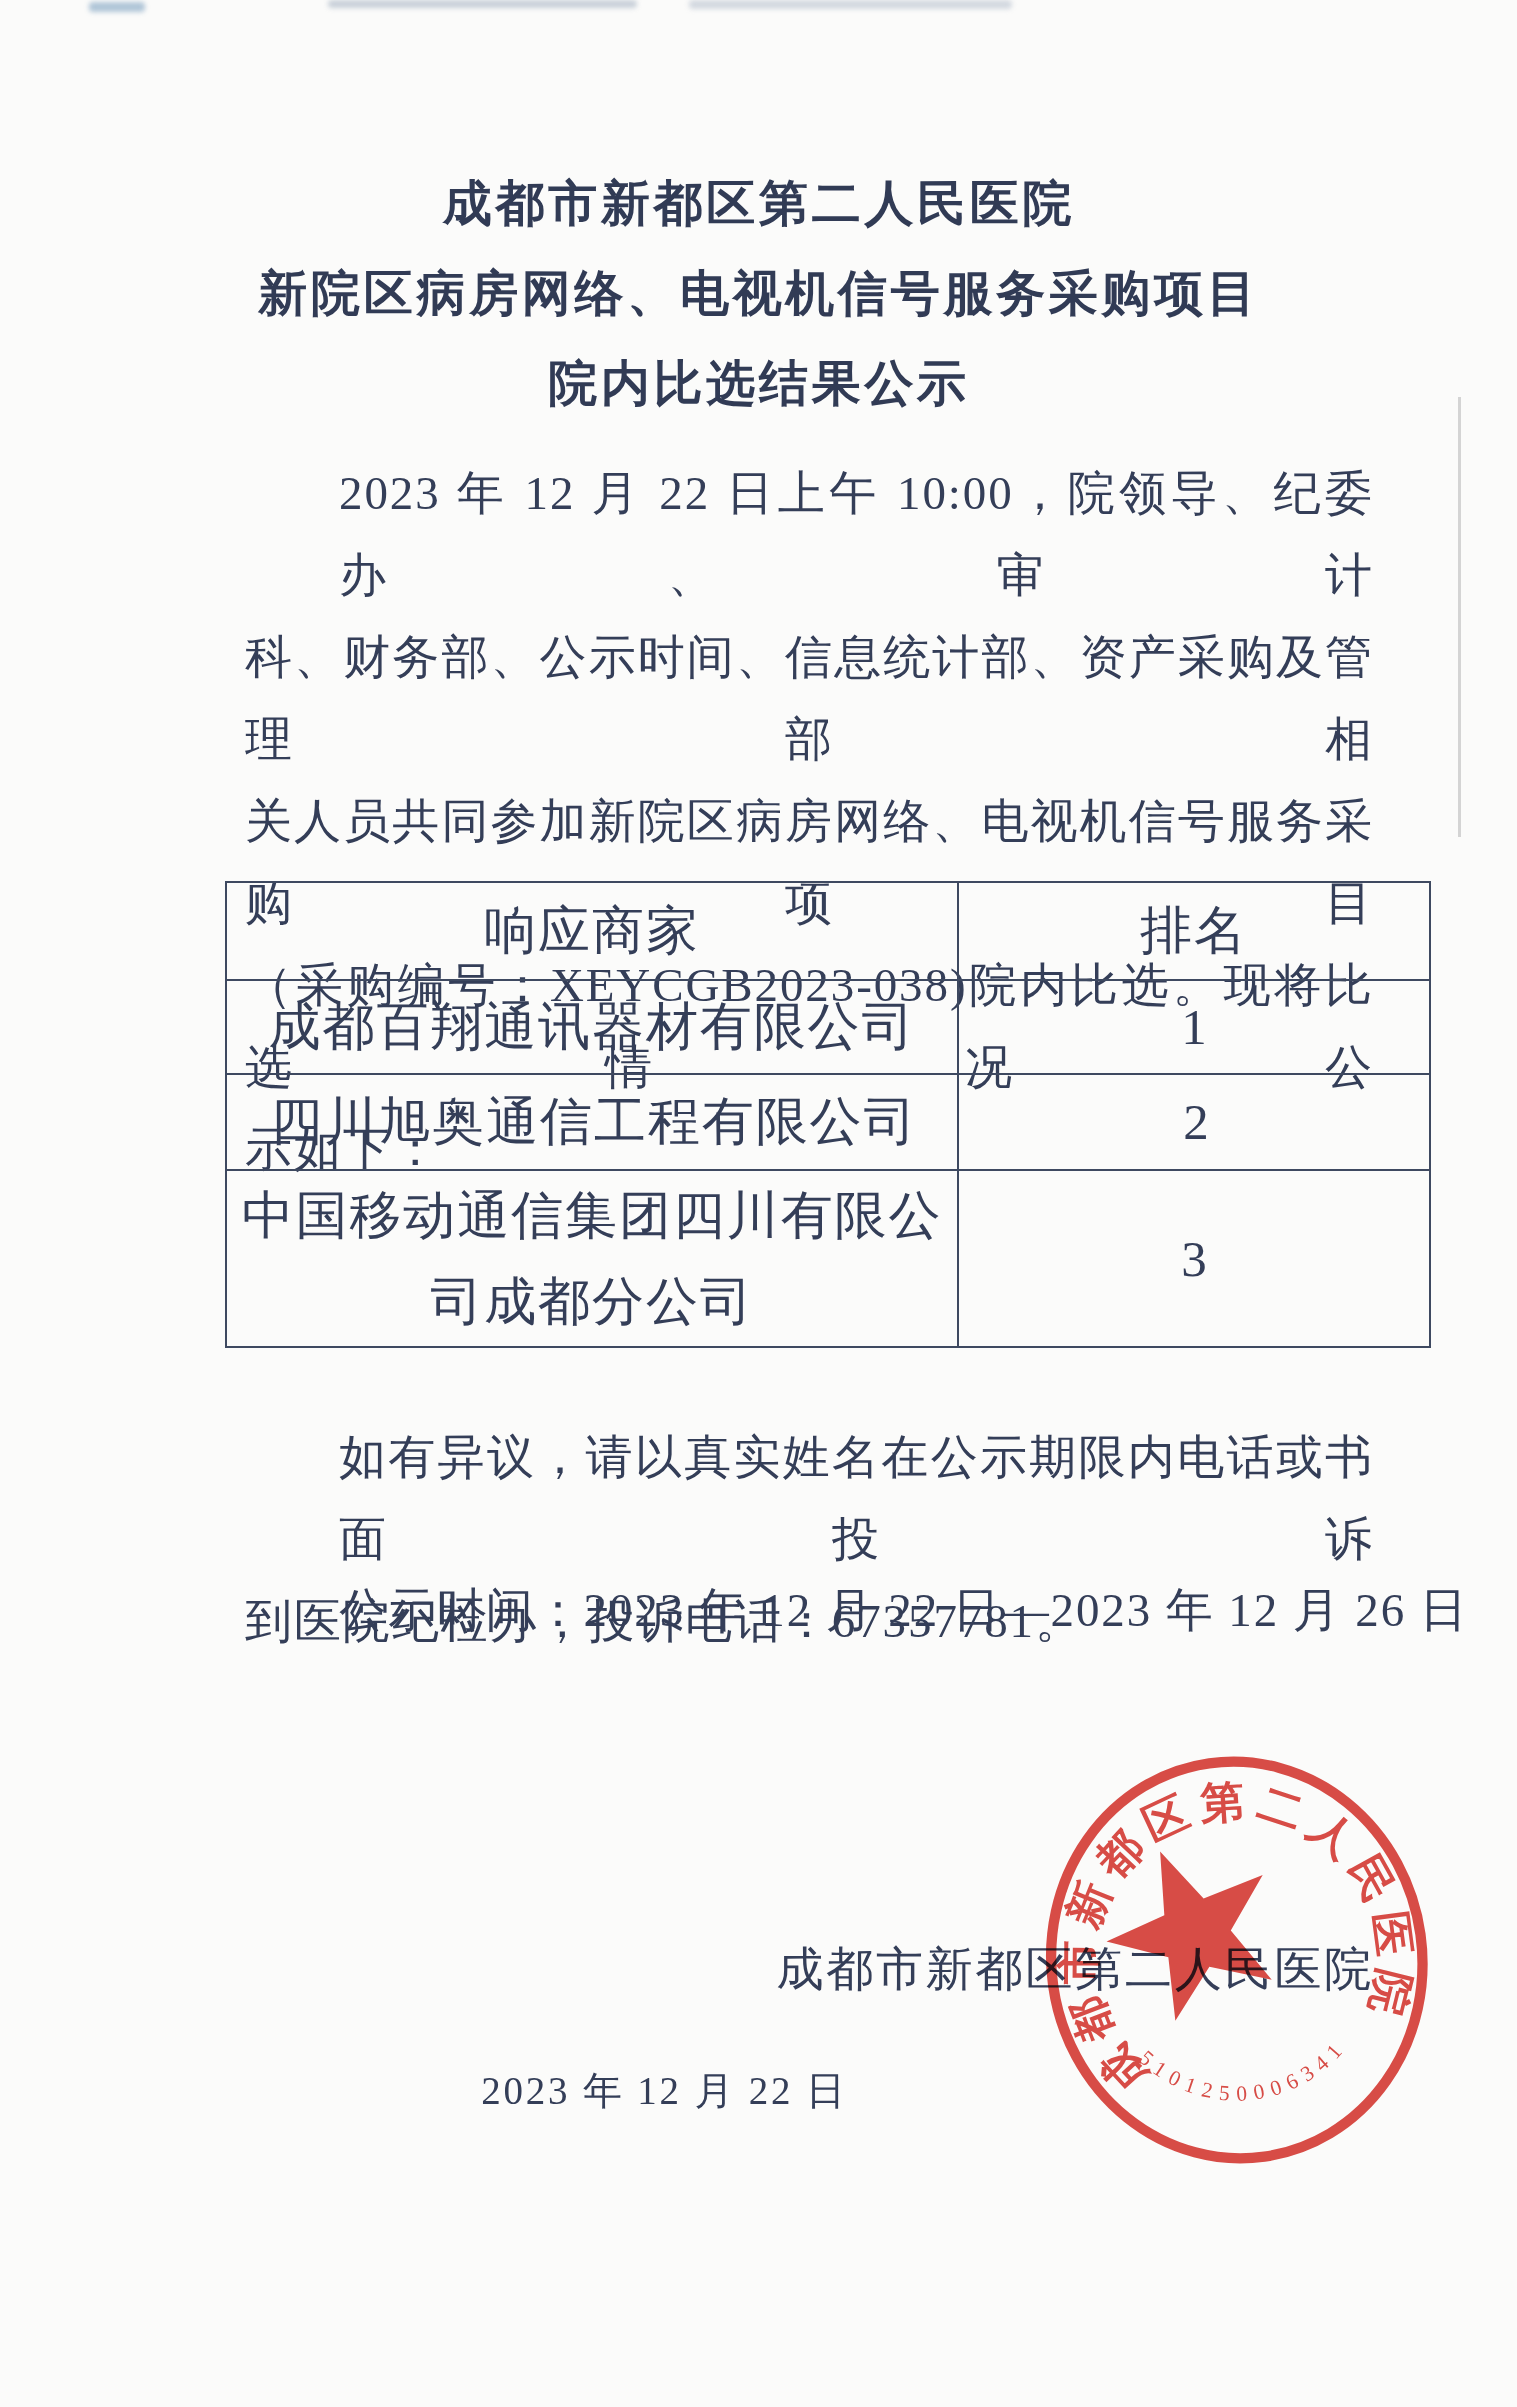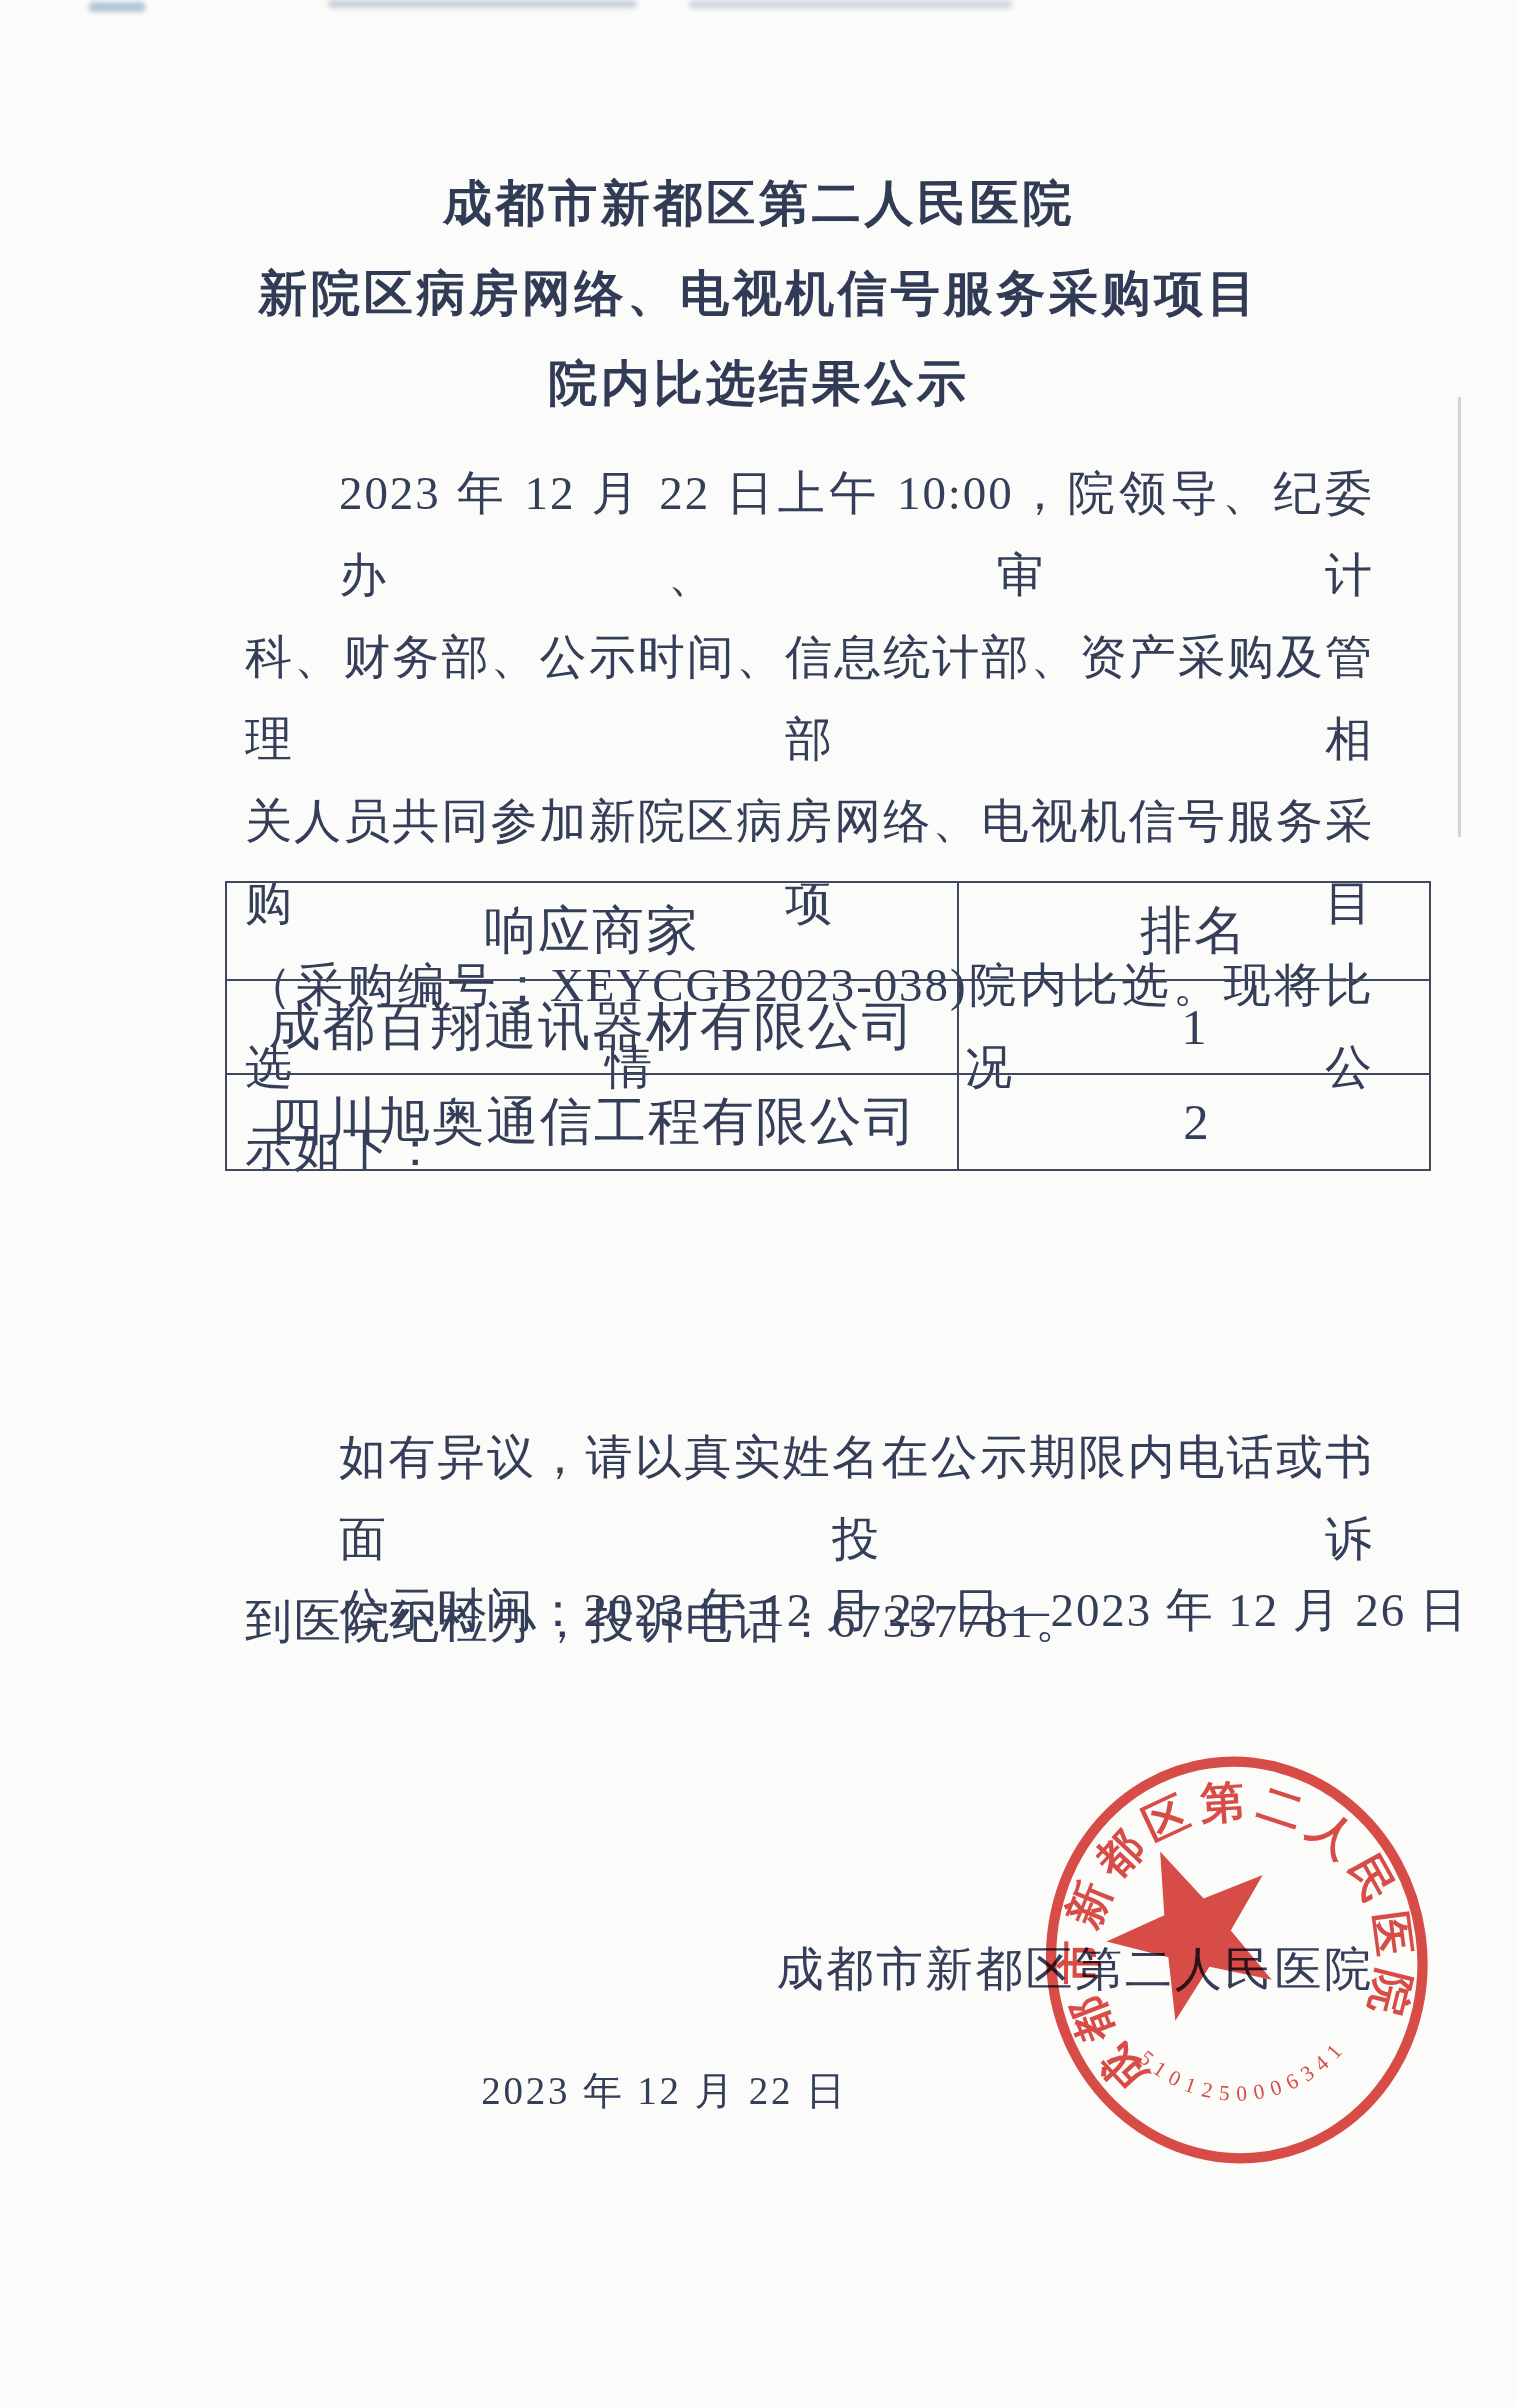--- a/index.html
+++ b/index.html
@@ -99,20 +99,24 @@
     </thead>
     <tbody>
       <tr class="r1">
         <td>成都百翔通讯器材有限公司</td>
         <td class="rank">1</td>
       </tr>
       <tr class="r2">
         <td>四川旭奥通信工程有限公司</td>
         <td class="rank">2</td>
       </tr>
+      <tr class="r3">
+        <td>中国移动通信集团四川有限公司成都分公司</td>
+        <td class="rank">3</td>
+      </tr>
     </tbody>
   </table>
 
   <section class="para para2">
     <div class="line just indent">如有异议，请以真实姓名在公示期限内电话或书面投诉</div>
     <div class="line">到医院纪检办，投诉电话：67357781。</div>
   </section>
 
   <div class="para3 line indent">公示时间：2023 年 12 月 22 日—2023 年 12 月 26 日</div>
 

